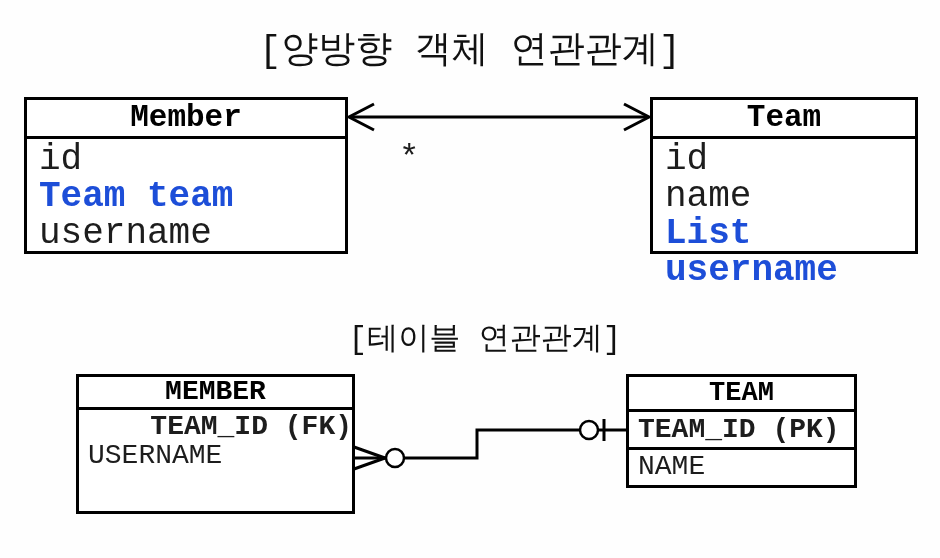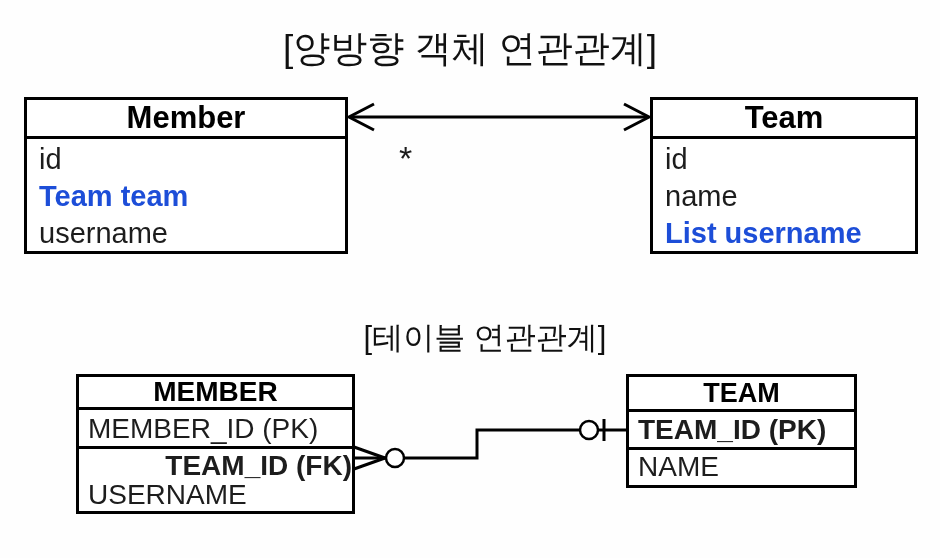--- a/index.html
+++ b/index.html
@@ -8,20 +8,21 @@
     background: #ffffff;
     font-family: "Liberation Sans", "DejaVu Sans", sans-serif;
   }
   #canvas {
     position: relative;
     width: 940px;
     height: 558px;
     background: #fefefe;
     overflow: hidden;
     color: #000;
+    font-family: Liberation Mono, monospace;
   }
   .section-title {
     position: absolute;
     width: 100%;
     text-align: center;
     color: #111;
     white-space: nowrap;
   }
   #object-title { top: 24px; font-size: 37px; }
   #table-title  { top: 317px; font-size: 31px; left: 15px; }
@@ -36,21 +37,21 @@
   .uml-class .hdr {
     height: 36px;
     line-height: 36px;
     border-bottom: 3px solid #000;
     text-align: center;
     font-weight: bold;
     font-size: 31px;
   }
   .uml-class .body {
     padding: 2px 0 0 12px;
-    font-size: 29px;
+    font-size: 36px;
     line-height: 37px;
     color: #1d1d1d;
   }
   #member-class { left: 24px;  top: 97px; width: 324px; height: 157px; }
   #team-class   { left: 650px; top: 97px; width: 268px; height: 157px; }
 
   
   .db-table {
     position: absolute;
     border: 3px solid #000;
@@ -119,21 +120,20 @@
       <div class="bold">List username</div>
     </div>
   </div>
 
   <div id="mult-member" class="mult-label">*</div>
 
   <div id="table-title" class="section-title">[테이블 연관관계]</div>
 
   <div id="member-table" class="db-table">
     <div class="hdr">MEMBER</div>
-    <div class="row row-1 sep">MEMBER_ID (PK)</div>
     <div class="row row-2 bold">TEAM_ID (FK)</div>
     <div class="row row-3">USERNAME</div>
   </div>
 
   <div id="team-table" class="db-table">
     <div class="hdr">TEAM</div>
     <div class="row row-1 sep bold">TEAM_ID (PK)</div>
     <div class="row row-2">NAME</div>
   </div>
 

